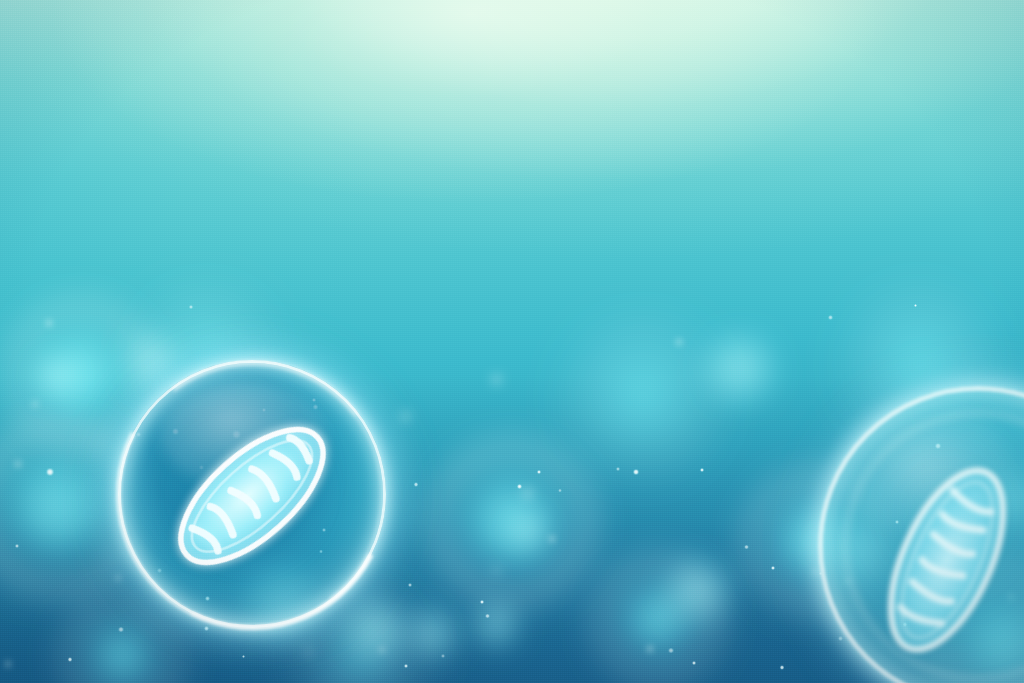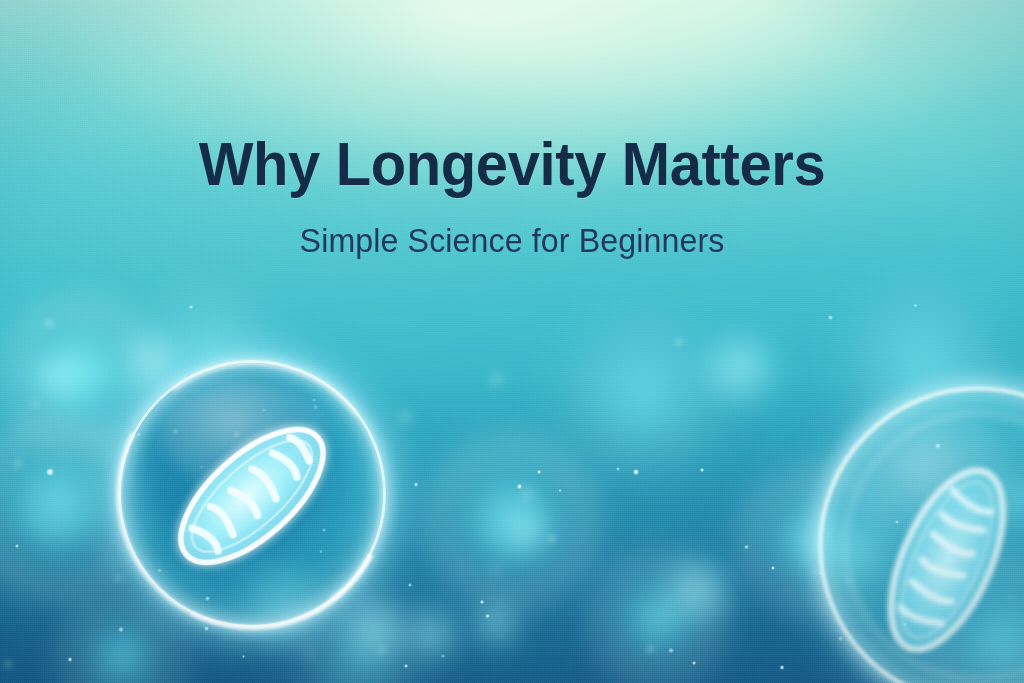--- a/index.html
+++ b/index.html
@@ -449,18 +449,14 @@
           <path d="M144 74 q10 22 2 34"></path>
           <path d="M166 104 q8 -20 1 -30"></path>
         </g>
       </g>
     </svg>
   </div>
 
   <div class="bg bg-vignette"></div>
   <div class="grain"></div>
 
-  <div class="text-block">
-    <h1 id="title">Why Longevity Matters</h1>
-    <p id="subtitle">Simple Science for Beginners</p>
-  </div>
 
 </div>
 
 </body></html>

